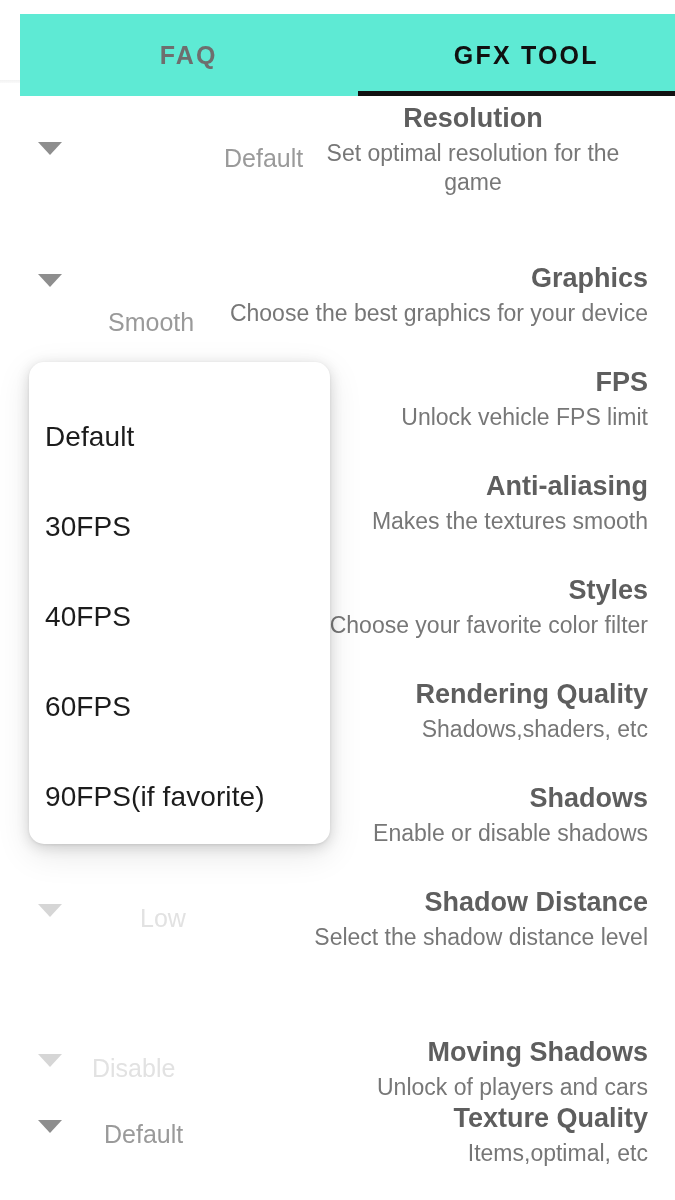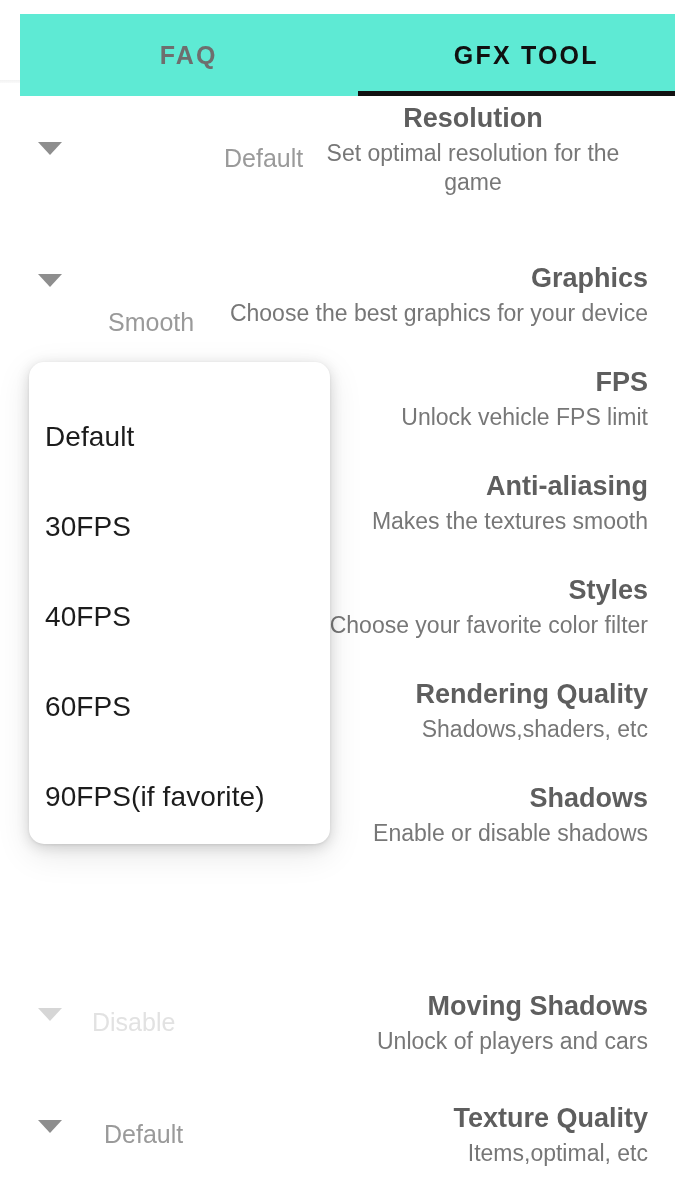--- a/index.html
+++ b/index.html
@@ -230,22 +230,32 @@
     </div>
   </div>
 
   <div class="row" style="top:688px;height:104px;">
     <div class="row-text" style="top:12px;width:640px;">
       <div class="row-title">Shadows</div>
       <div class="row-sub">Enable or disable shadows</div>
     </div>
   </div>
 
-
-  <div class="row" style="top:896px;height:104px;">
+  <div class="row" style="top:792px;height:104px;">
+    <div class="row-caret" style="top:30px;">
+      <span class="caret dim"></span>
+    </div>
+    <div class="row-value dim" style="left:140px;top:32px;">Low</div>
+    <div class="row-text" style="top:12px;width:640px;">
+      <div class="row-title">Shadow Distance</div>
+      <div class="row-sub">Select the shadow distance level</div>
+    </div>
+  </div>
+
+  <div class="row" style="top:942px;height:104px;">
     <div class="row-caret" style="top:30px;">
       <span class="caret dim"></span>
     </div>
     <div class="row-value dim" style="left:92px;top:32px;">Disable</div>
     <div class="row-text" style="top:12px;width:640px;">
       <div class="row-title">Moving Shadows</div>
       <div class="row-sub">Unlock of players and cars</div>
     </div>
   </div>
 

